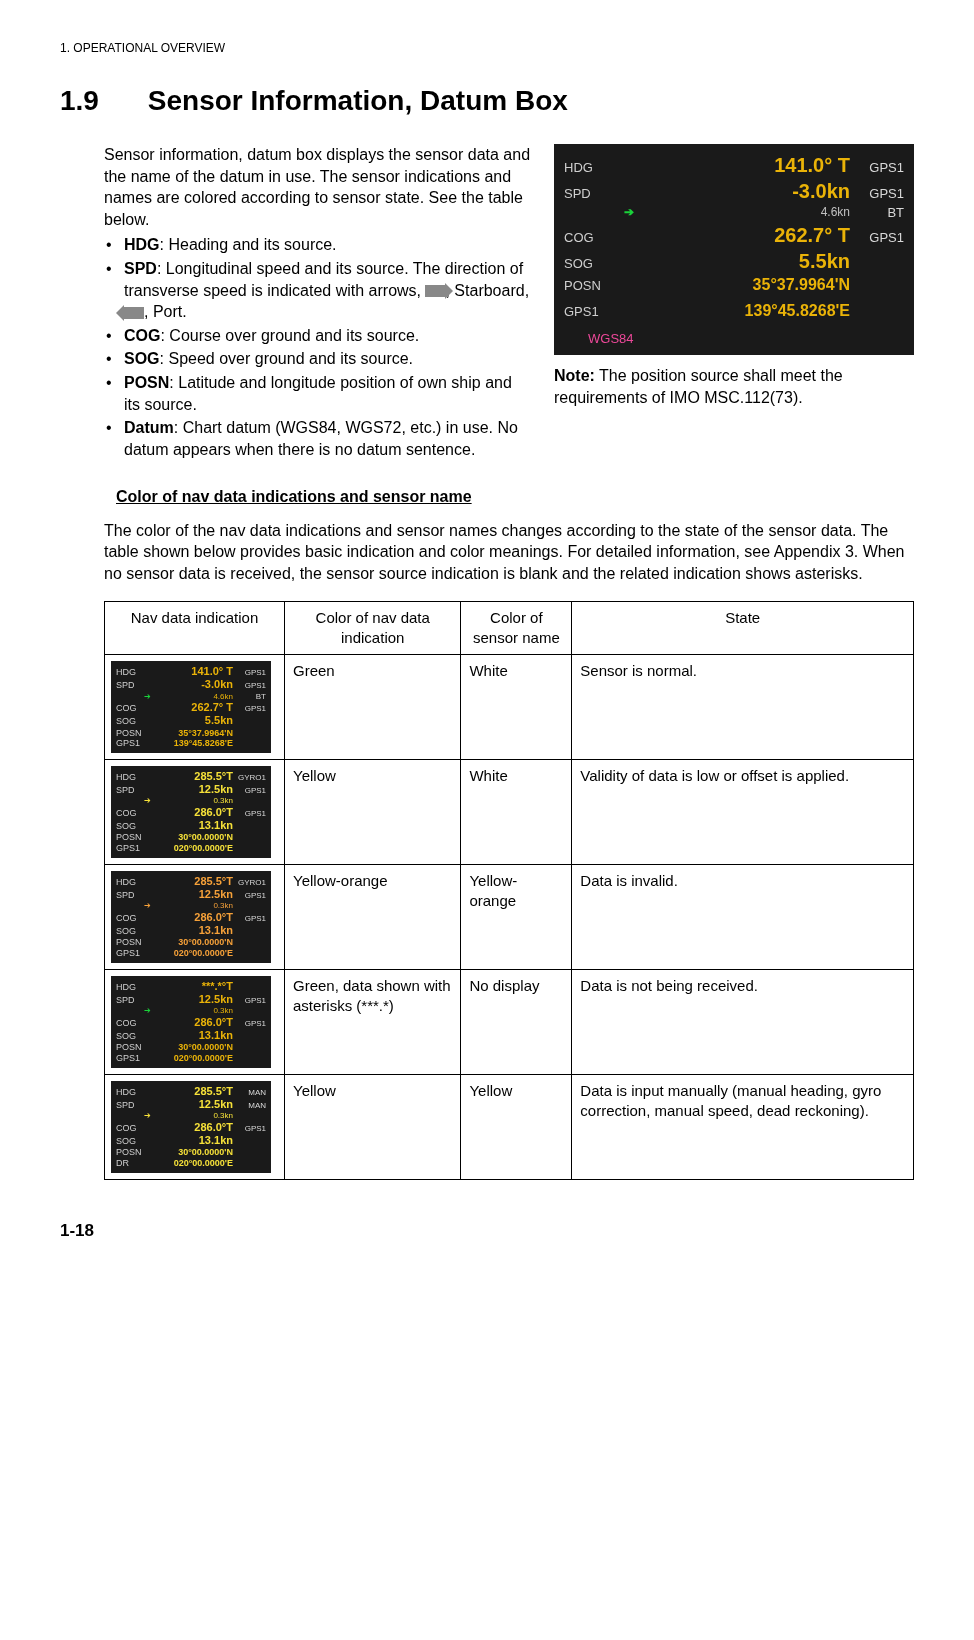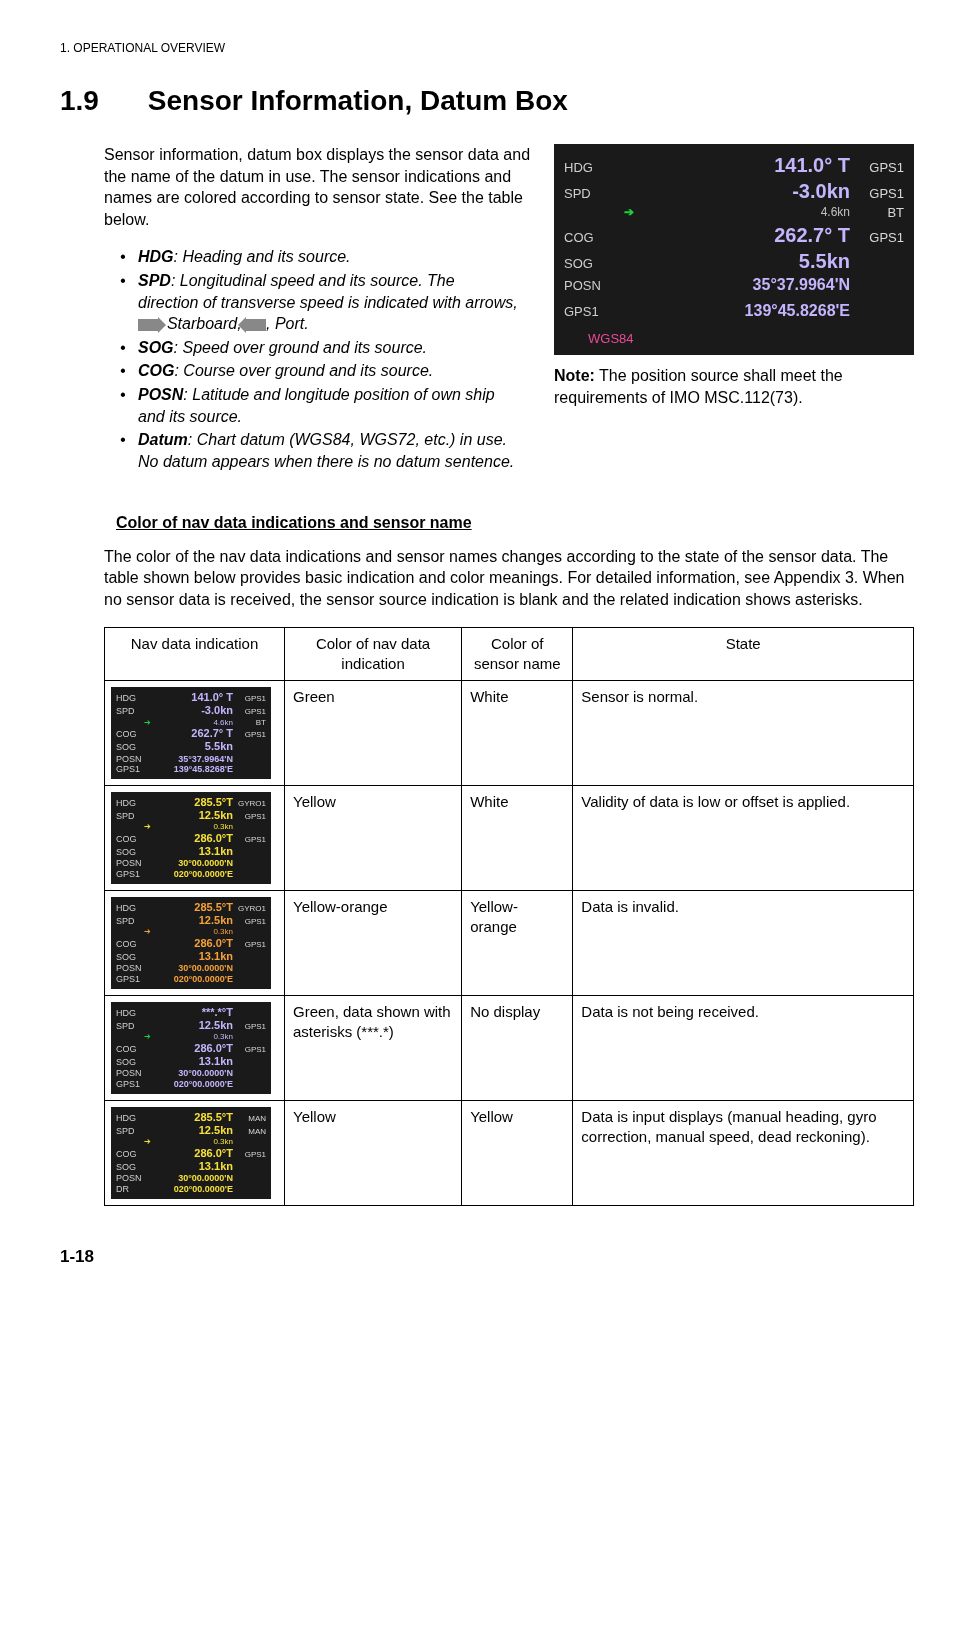--- a/index.html
+++ b/index.html
@@ -12,34 +12,34 @@
     font-size: 16px;
     line-height: 1.35;
   }
   .chapter-hdr { font-size: 12px; margin-bottom: 26px; }
   .sec-title { font-size: 28px; font-weight: bold; margin: 0 0 24px 0; }
   .sec-no { display:inline-block; width: 80px; }
   .two-col { display:flex; gap:20px; margin-left:44px; }
   .left-col { flex: 1 1 auto; }
   .right-col { flex: 0 0 auto; width: 360px; }
   .intro-p { margin: 0 0 4px 0; }
-  ul.bullets { list-style: none; padding: 0; margin: 16px; font-style: italic; }
+  ul.bullets { list-style: none; padding: 0; margin: 2px; }
   ul.bullets > li { padding-left: 18px; position:relative; margin: 2px 0; }
   ul.bullets > li::before { content:"•"; position:absolute; left:0; top:0; }
   .b { font-weight: bold; }
   .arrow-box { display:inline-block; width:20px; height:12px; background:#888; position:relative; vertical-align:middle; }
   .arrow-r::after { content:""; position:absolute; right:-8px; top:-2px; border-left:8px solid #888; border-top:8px solid transparent; border-bottom:8px solid transparent; }
   .arrow-l::after { content:""; position:absolute; left:-8px; top:-2px; border-right:8px solid #888; border-top:8px solid transparent; border-bottom:8px solid transparent; }
 
   .datum-box { background:#1a1a1a; color:#eee; padding:8px 10px; font-family: Arial, sans-serif; width:360px; font-size:13px; }
   .db-row { display:flex; align-items:baseline; height:26px; }
   .db-lbl { width:60px; color:#cfcfcf; font-size:13px; }
   .db-val { flex:1; text-align:right; font-weight:bold; font-size:20px; padding-right:6px; }
   .db-src { width:48px; text-align:right; color:#d8d8d8; font-size:13px; }
-  .green { color:#c4b5fd; }
+  .green { color:#eab308; }
   .yellow { color:#f6e139; }
   .orange { color:#f6a139; }
   .gray { color:#c0c0c0; }
   .db-aux { display:flex; font-size:12px; padding-left:60px; color:#c0c0c0; }
   .db-aux .arrow { color:#1ad23a; margin-right:4px; font-weight:bold; }
   .db-aux .auxval { flex:1; text-align:right; padding-right:6px; }
   .db-datum { color:#ec4899; font-size:13px; padding-left:24px; padding-top:4px; }
 
   .note-p { margin-top:10px; font-size:16px; }
   .subhead { font-weight:bold; text-decoration:underline; margin:24px 0 12px 56px; font-size:16px; }
@@ -72,22 +72,22 @@
   <span class="sec-no">1.9</span>
   <span>Sensor Information, Datum Box</span>
 </h2>
 
 <div class="two-col">
   <div class="left-col">
     <p class="intro-p">Sensor information, datum box displays the sensor data and the name of the datum in use. The sensor indications and names are colored according to sensor state. See the table below.</p>
     <ul class="bullets">
       <li><span class="b">HDG</span><span>: Heading and its source.</span></li>
       <li><span class="b">SPD</span><span>: Longitudinal speed and its source. The direction of transverse speed is indicated with arrows, </span><span class="arrow-box arrow-r"></span><span>, Starboard, </span><span class="arrow-box arrow-l"></span><span>, Port.</span></li>
+      <li><span class="b">COG</span><span>: Course over ground and its source.</span></li>
       <li><span class="b">SOG</span><span>: Speed over ground and its source.</span></li>
-      <li><span class="b">COG</span><span>: Course over ground and its source.</span></li>
       <li><span class="b">POSN</span><span>: Latitude and longitude position of own ship and its source.</span></li>
       <li><span class="b">Datum</span><span>: Chart datum (WGS84, WGS72, etc.) in use. No datum appears when there is no datum sentence.</span></li>
     </ul>
   </div>
 
   <div class="right-col">
     <div class="datum-box">
       <div class="db-row">
           <span class="db-lbl">HDG</span>
           <span class="db-val green">141.0° T</span>
@@ -353,18 +353,18 @@
             </div>
             <div class="mini-row">
               <span class="mini-lbl yellow">DR</span>
               <span class="mini-val yellow" style="font-size:9px">020°00.0000'E</span>
               <span class="mini-src"></span>
             </div>
           </div>
         </td>
         <td>Yellow</td>
         <td>Yellow</td>
-        <td>Data is input displays (manual heading, gyro correction, manual speed, dead reckoning).</td>
+        <td>Data is input manually (manual heading, gyro correction, manual speed, dead reckoning).</td>
       </tr>
     </tbody>
 </table>
 
 <div class="page-footer">1-18</div>
 
 </body></html>

